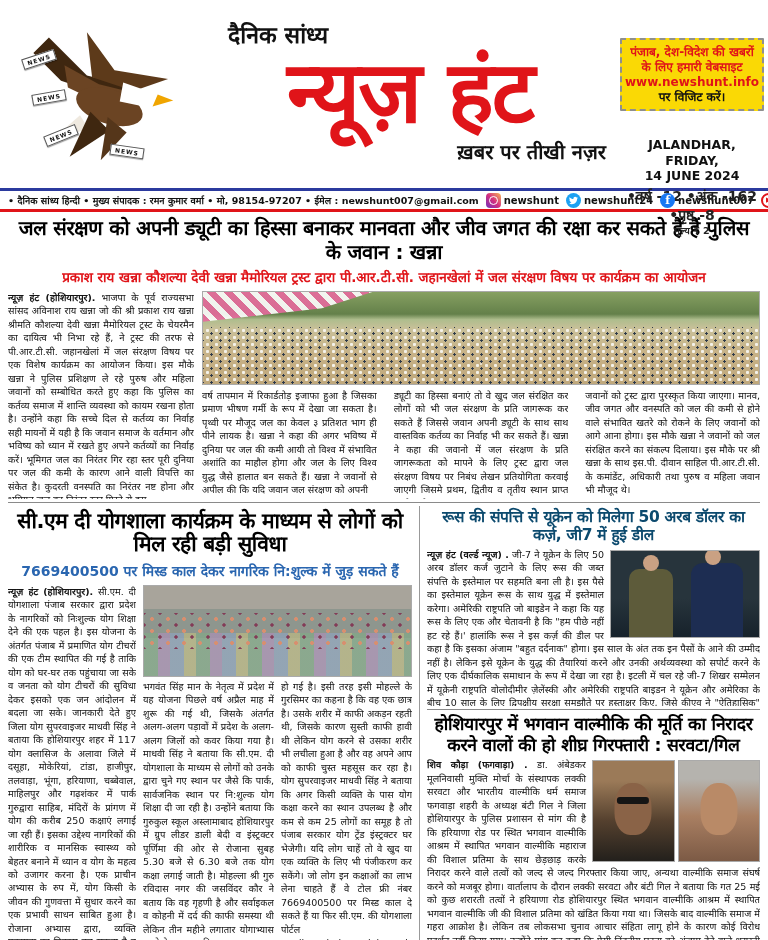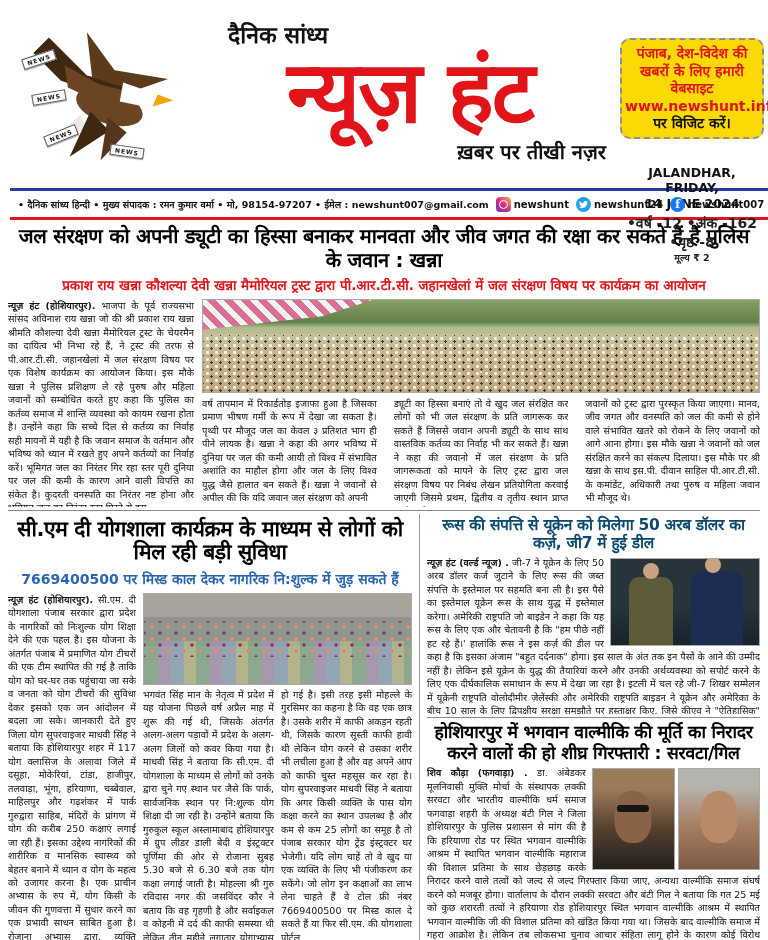--- a/index.html
+++ b/index.html
@@ -19,32 +19,32 @@
   .scroll-3 { left:40px; top:104px; transform:rotate(-22deg); }
   .scroll-4 { left:106px; top:120px; transform:rotate(8deg); }
 
   .mast-center { position:absolute; left:196px; top:18px; width:428px; }
   .pretitle { font-size:23px; font-weight:bold; color:#111; margin-left:32px; }
   .main-title { color:#e01419; font-size:86px; font-weight:800; line-height:.98;
                 letter-spacing:-2px; text-align:center; white-space:nowrap; }
   .tagline { font-size:20px; font-weight:bold; color:#111; text-align:right; margin:4px 18px 0 0; }
 
   .mast-right { position:absolute; right:4px; top:38px; width:144px; text-align:center; }
-  .web-box { background:#fad905; border:2px dashed #8f8f8f; border-radius:10px;
-             padding:5px 3px 4px; font-size:14px; line-height:1.25; font-weight:bold; color:#e01419; }
+  .web-box { background:#fad905; border:2px dashed #8f8f8f; border-radius:1px;
+             padding:5px 3px 4px; font-size:12px; line-height:1.25; font-weight:bold; color:#e01419; }
   .web-box .url { display:block; }
   .web-box .blk { color:#111; display:block; }
   .dateline { font-size:12.5px; font-weight:bold; color:#111; margin-top:26px; line-height:1.25; }
   .issue-line { font-size:14px; font-weight:bold; color:#222; margin-top:2px; }
   .price-line { font-size:9.5px; font-weight:bold; color:#222; }
 
   
-  .contact-bar { display:flex; align-items:center; gap:7px; height:32px;
+  .contact-bar { display:flex; align-items:center; gap:7px; height:24px;
                  border-top:3px solid #2b3a9e; border-bottom:3px solid #e01419;
-                 padding:0 8px;margin-left:10px; }
+                 padding:0 8px; }
   .contact-text { font-size:9.5px; font-weight:bold; color:#111; white-space:nowrap; }
   .social { display:flex; align-items:center; gap:3px; }
   .handle { font-size:10px; font-weight:bold; color:#111; }
   .ic { width:15px; height:15px; flex:0 0 15px; position:relative; }
   .ic-ig { border-radius:4px; background:linear-gradient(45deg,#7232bd,#d42f7f,#f7b955); }
   .ic-ig::after { content:""; position:absolute; inset:3px; border:1.6px solid #fff; border-radius:50%; }
   .ic-tw { border-radius:50%; background:#1da1f2; display:flex; align-items:center; justify-content:center; }
   .ic-tw svg { width:9px; height:9px; fill:#fff; }
   .ic-fb { border-radius:50%; background:#1877f2; color:#fff; font-weight:bold; font-size:11px;
            display:flex; align-items:center; justify-content:center; }

